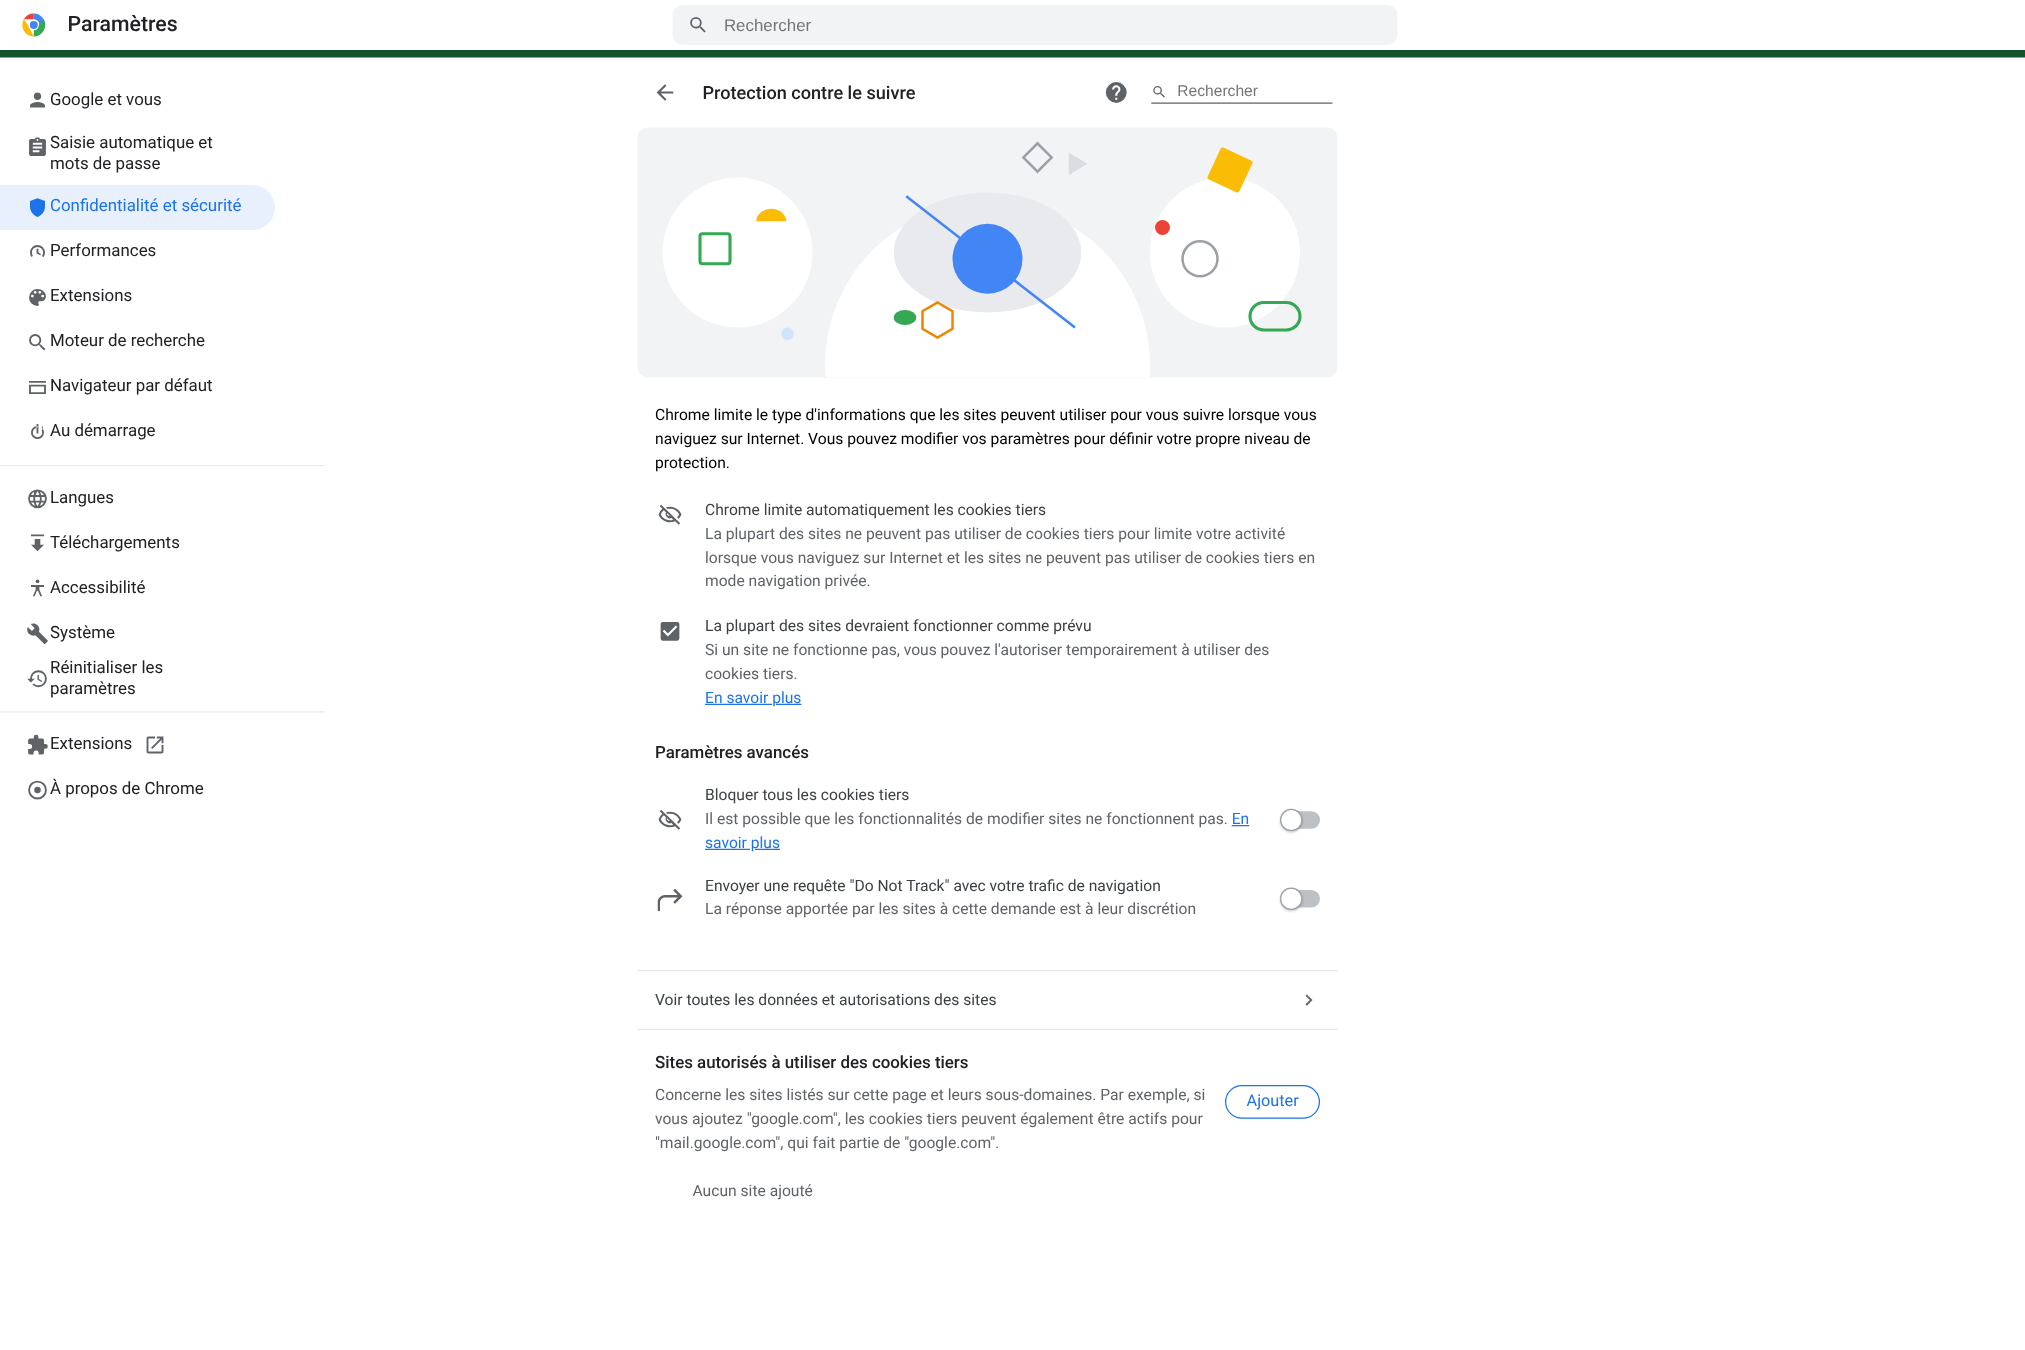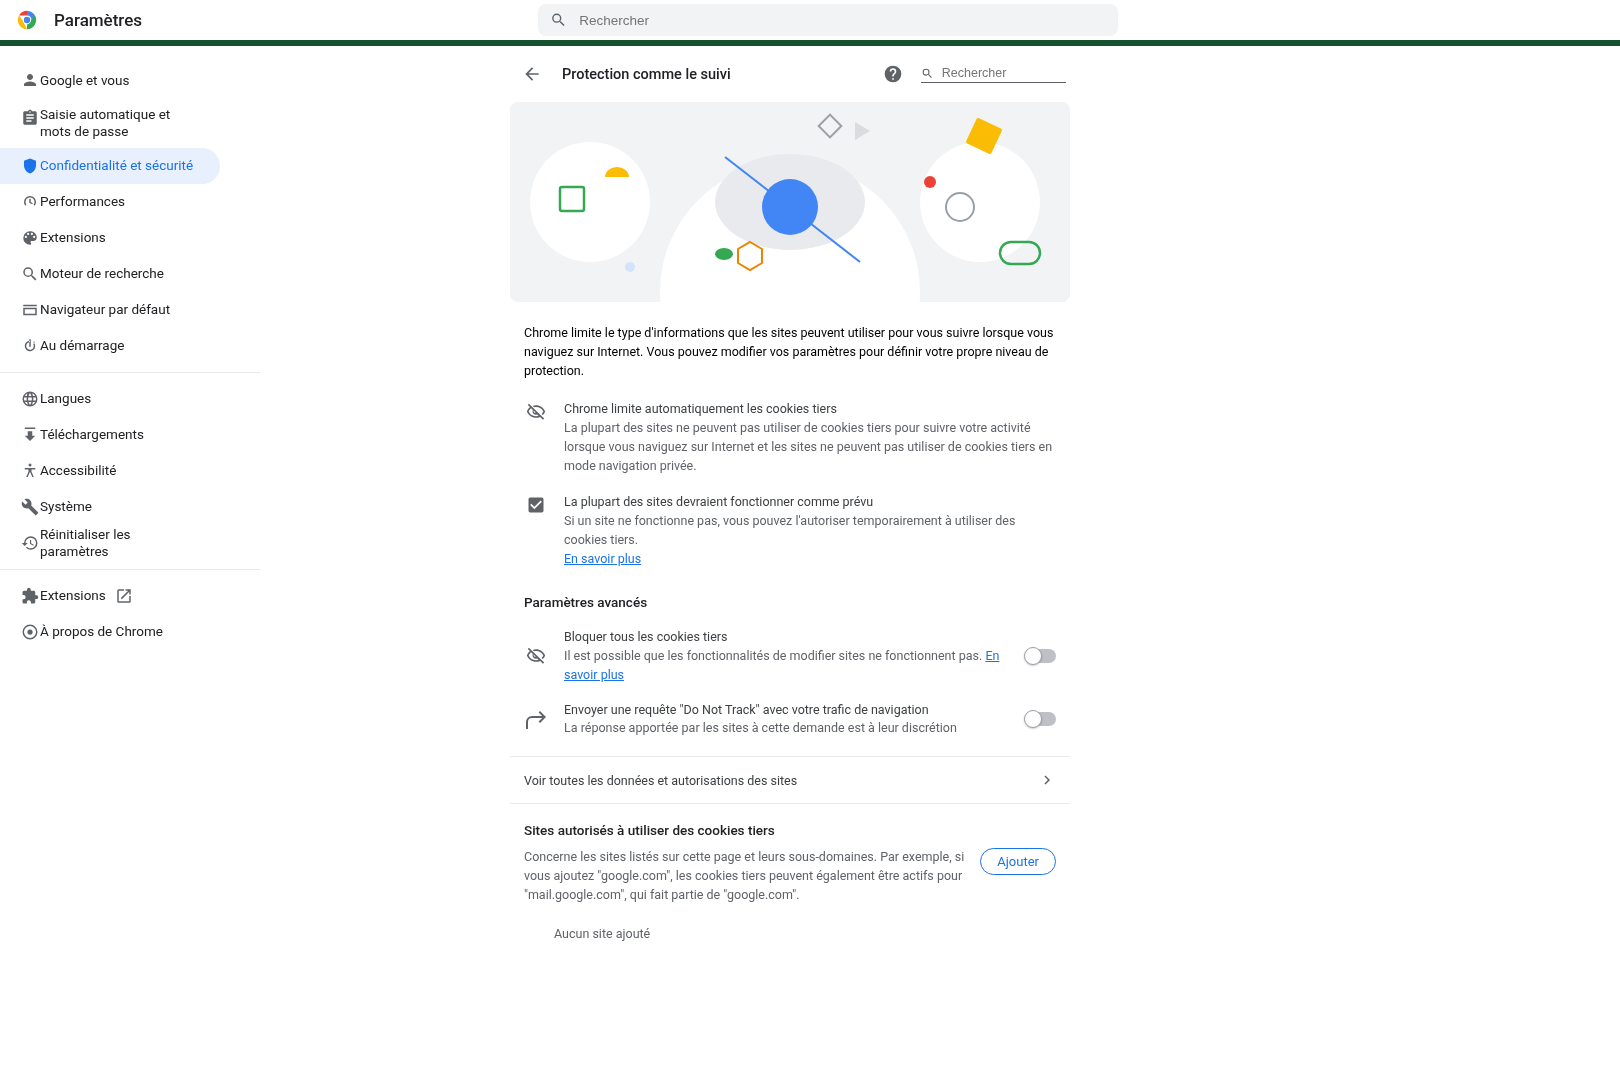--- a/index.html
+++ b/index.html
@@ -51,21 +51,21 @@
   
   .toggle-row { display:flex; align-items:center; gap:16px; padding: 8px 14px;}
   .toggle-icon { width:24px; flex-shrink:0; display:flex; justify-content:center;}
   .toggle-icon svg { fill:#5f6368; width:20px; height:20px;}
   .toggle-body { flex:1; font-size:12.5px; line-height:1.5;}
   .toggle-title { color:#3c4043;}
   .toggle-desc { color:#5f6368;}
   .switch { width:30px; height:14px; background:#bdc1c6; border-radius:7px; position:relative; flex-shrink:0; cursor:pointer;}
   .switch::after { content:''; position:absolute; width:16px; height:16px; background:#fff; border:1px solid #9aa0a6; border-radius:50%; top:-2px; left:-2px; box-shadow:0 1px 2px rgba(0,0,0,.2);}
   
-  .nav-row { display:flex; align-items:center; justify-content:space-between; padding: 14px; border-top:1px solid #e8eaed; border-bottom:1px solid #e8eaed; margin-top:10px; font-size:12.5px; color:#3c4043; cursor:pointer;}
+  .nav-row { display:flex; align-items:center; justify-content:space-between; padding: 14px; border-top:1px solid #e8eaed; border-bottom:1px solid #e8eaed; margin-top:30px; font-size:12.5px; color:#3c4043; cursor:pointer;}
   
   .allowed-section { padding: 18px 14px 0 14px;}
   .allowed-title { font-size:13.5px; font-weight:500; color:#202124; margin-bottom:10px;}
   .allowed-row { display:flex; gap: 16px; align-items:flex-start;}
   .allowed-desc { font-size:12.5px; color:#5f6368; line-height:1.5; flex:1;}
   .add-btn { border:1px solid #1a73e8; color:#1a73e8; background:#fff; border-radius:16px; padding: 5px 16px; font-size:13px; cursor:pointer; font-family:inherit;}
   .no-sites { font-size:12.5px; color:#5f6368; padding: 22px 30px;}
   
   svg { display:block; }
 </style>
@@ -298,21 +298,21 @@
   </div>
 
   <div class="main">
     <div class="panel">
       <div class="panel-header">
         <div class="back-btn">
             <svg viewBox="0 0 24 24" width="20" height="20" fill="#5f6368">
               <use href="#i-back"></use>
             </svg>
           </div>
-        <div class="panel-title">Protection comme le suivi</div>
+        <div class="panel-title">Protection contre le suivre</div>
         <div class="help-btn">
             <svg viewBox="0 0 24 24" width="20" height="20" fill="#5f6368">
               <use href="#i-help"></use>
             </svg>
           </div>
         <div class="panel-search">
           <svg viewBox="0 0 24 24" width="15" height="15" fill="#5f6368">
               <use href="#i-search"></use>
             </svg>
           <input placeholder="Rechercher" style="">
@@ -344,21 +344,21 @@
       <div class="intro">Chrome limite le type d'informations que les sites peuvent utiliser pour vous suivre lorsque vous naviguez sur Internet. Vous pouvez modifier vos paramètres pour définir votre propre niveau de protection.</div>
 
       <div class="info-row">
         <div class="info-icon">
             <svg viewBox="0 0 24 24">
               <use href="#i-eyeoff"></use>
             </svg>
           </div>
         <div class="info-body">
           <div class="info-title">Chrome limite automatiquement les cookies tiers</div>
-          <div class="info-desc">La plupart des sites ne peuvent pas utiliser de cookies tiers pour suivre votre activité lorsque vous naviguez sur Internet et les sites ne peuvent pas utiliser de cookies tiers en mode navigation privée.</div>
+          <div class="info-desc">La plupart des sites ne peuvent pas utiliser de cookies tiers pour limite votre activité lorsque vous naviguez sur Internet et les sites ne peuvent pas utiliser de cookies tiers en mode navigation privée.</div>
         </div>
       </div>
 
       <div class="info-row">
         <div class="info-icon">
             <svg viewBox="0 0 24 24">
               <use href="#i-checkbox"></use>
             </svg>
           </div>
         <div class="info-body">

